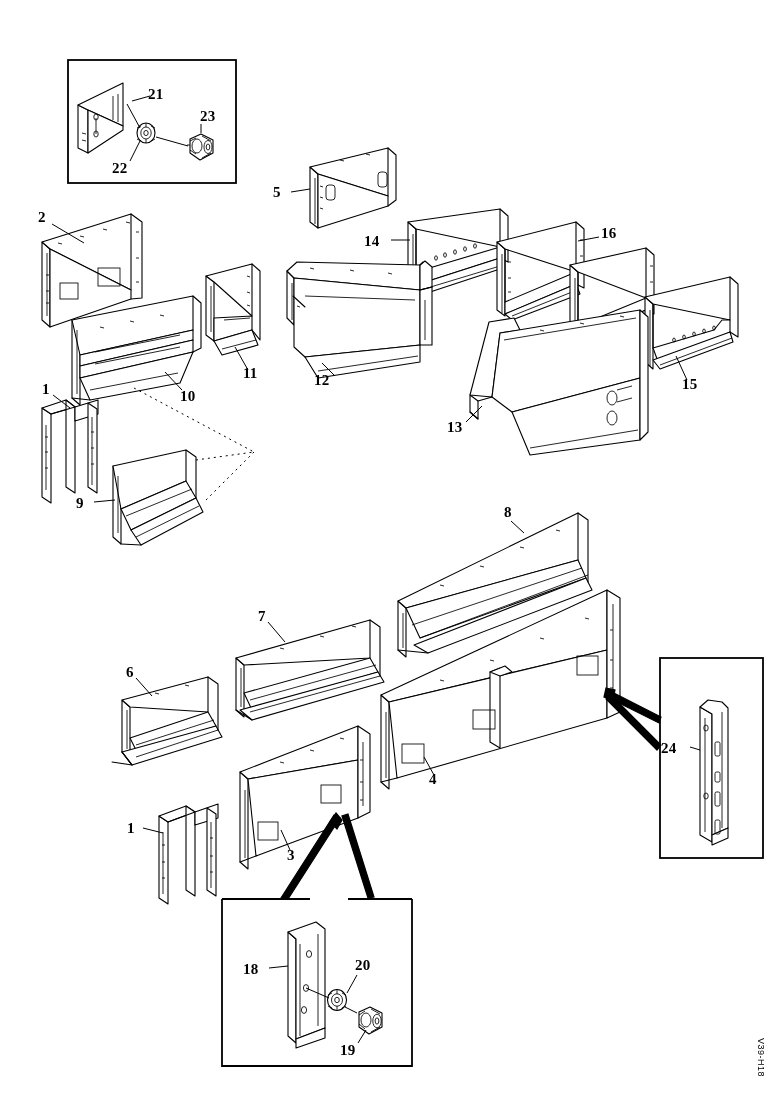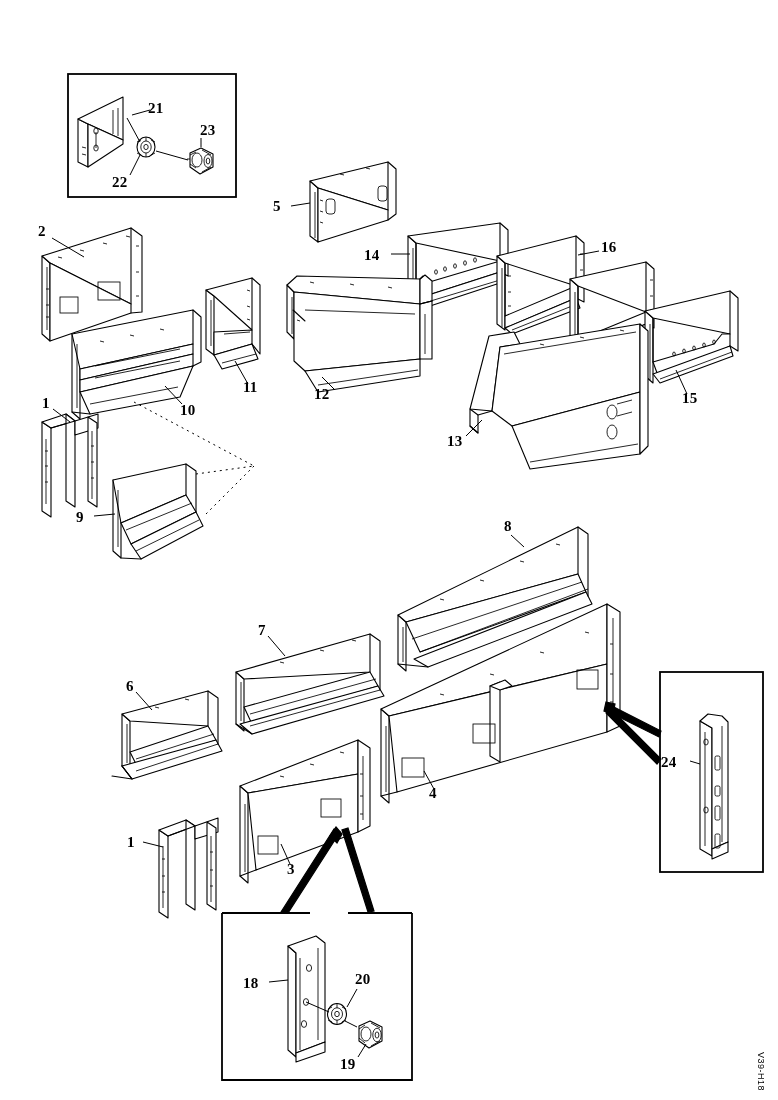--- a/index.html
+++ b/index.html
@@ -4,21 +4,21 @@
 <title>Exploded Parts Diagram</title>
 <style>
   html,body{margin:0;padding:0;background:#ffffff;}
   body{
     width:778px;height:1100px;
     font-family:"Liberation Serif", serif;
     color:#000;
     overflow:hidden;
     position:relative;
   }
-  #sheet{position:absolute;left:0;top:14px;width:778px;height:919px;background:#fff;}
+  #sheet{position:absolute;left:0;top:0;width:778px;height:919px;background:#fff;}
   svg{display:block;}
   .ln{fill:none;stroke:#000;stroke-width:1.1;stroke-linejoin:round;stroke-linecap:round;}
   .ln-thin{fill:none;stroke:#000;stroke-width:0.85;}
   .ln-lead{fill:none;stroke:#000;stroke-width:1.0;}
   .ln-dash{fill:none;stroke:#000;stroke-width:1.0;stroke-dasharray:2 4;}
   .ln-box{fill:none;stroke:#000;stroke-width:1.8;}
   .ln-arrow{fill:#000;stroke:#000;stroke-width:1.2;}
   .fillw{fill:#ffffff;stroke:#000;stroke-width:1.1;stroke-linejoin:round;}
   .callout{
     font-family:"Liberation Serif", serif;

